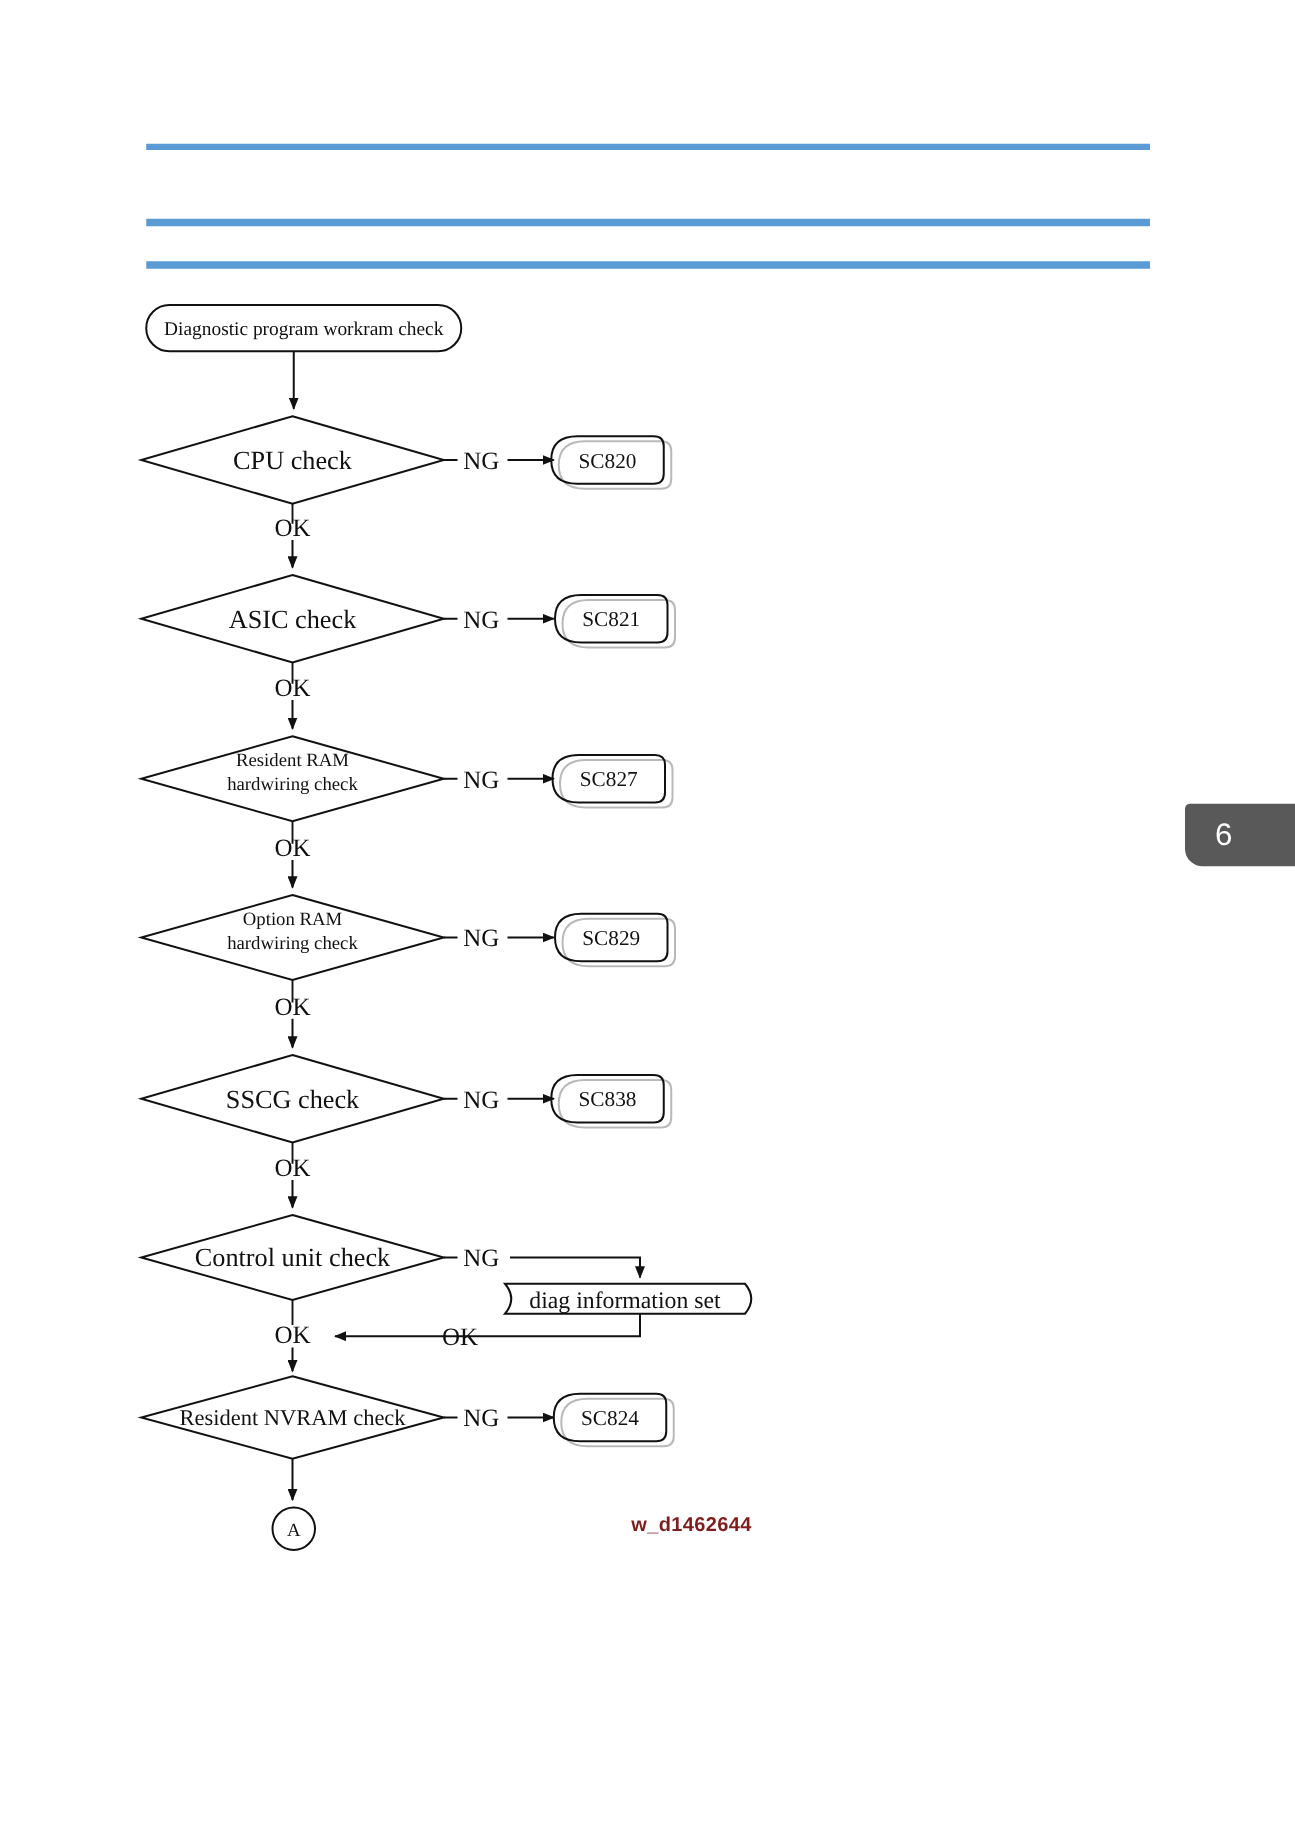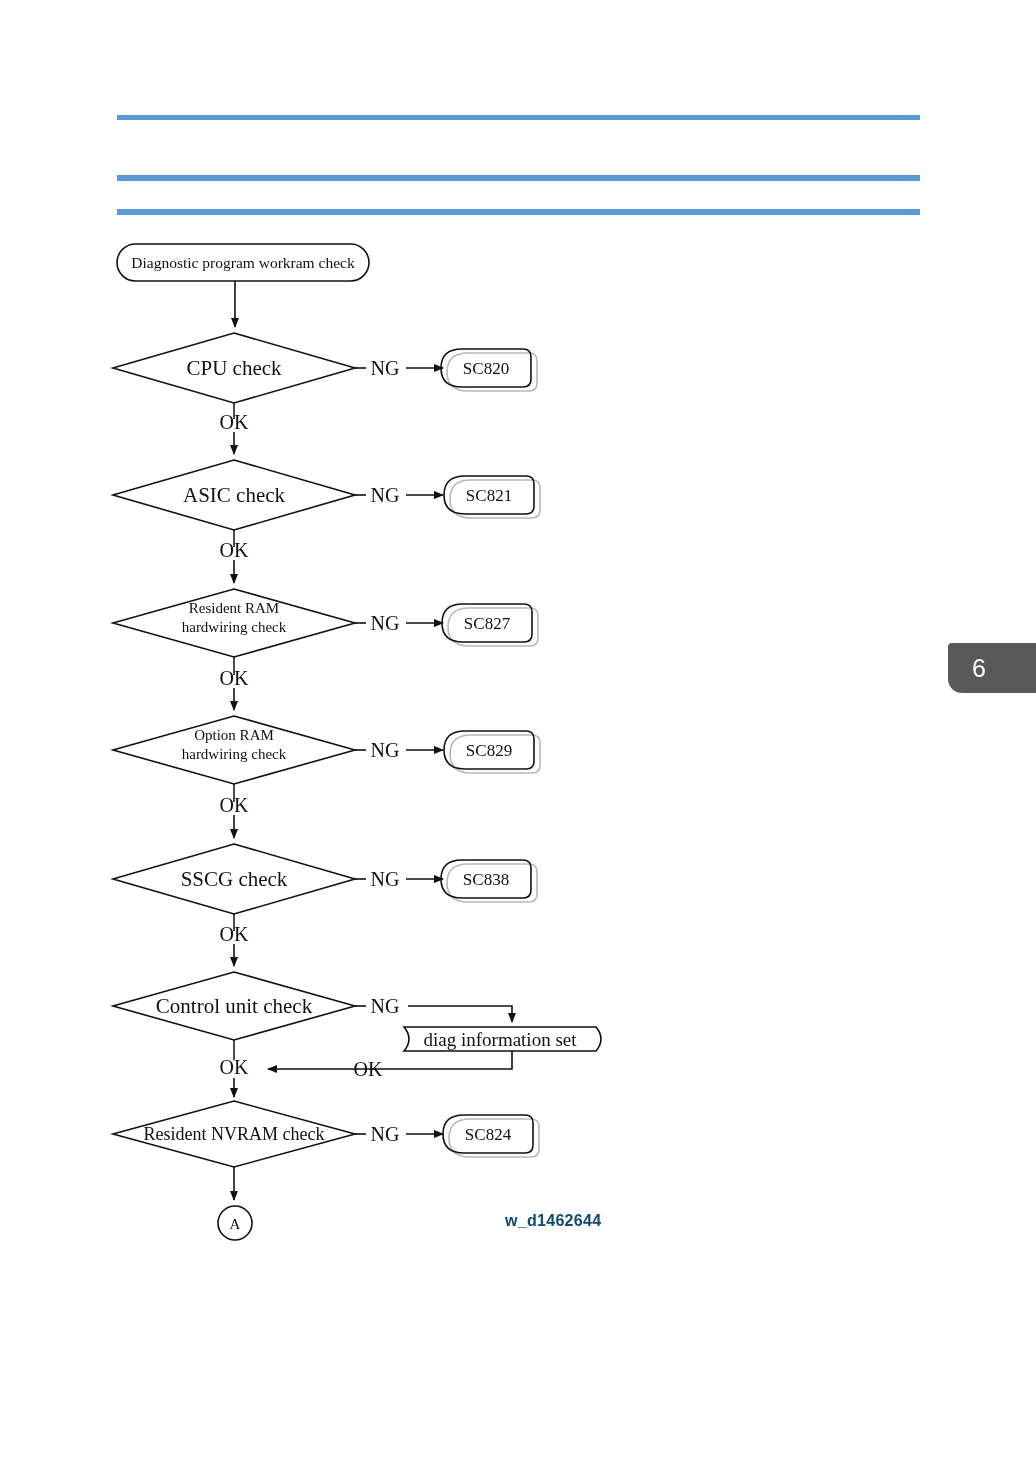--- a/index.html
+++ b/index.html
@@ -49,21 +49,21 @@
     box-sizing: border-box;
   }
 
   .figure-caption {
     position: absolute;
     left: 505px;
     top: 1212px;
     font-family: "Liberation Sans", sans-serif;
     font-size: 16px;
     font-weight: bold;
-    color: #0c4a6e;
+    color: #7f1d1d;
     letter-spacing: 0.3px;
   }
 
   svg.flow {
     position: absolute;
     left: 0;
     top: 0;
     width: 1036px;
     height: 1470px;
   }

